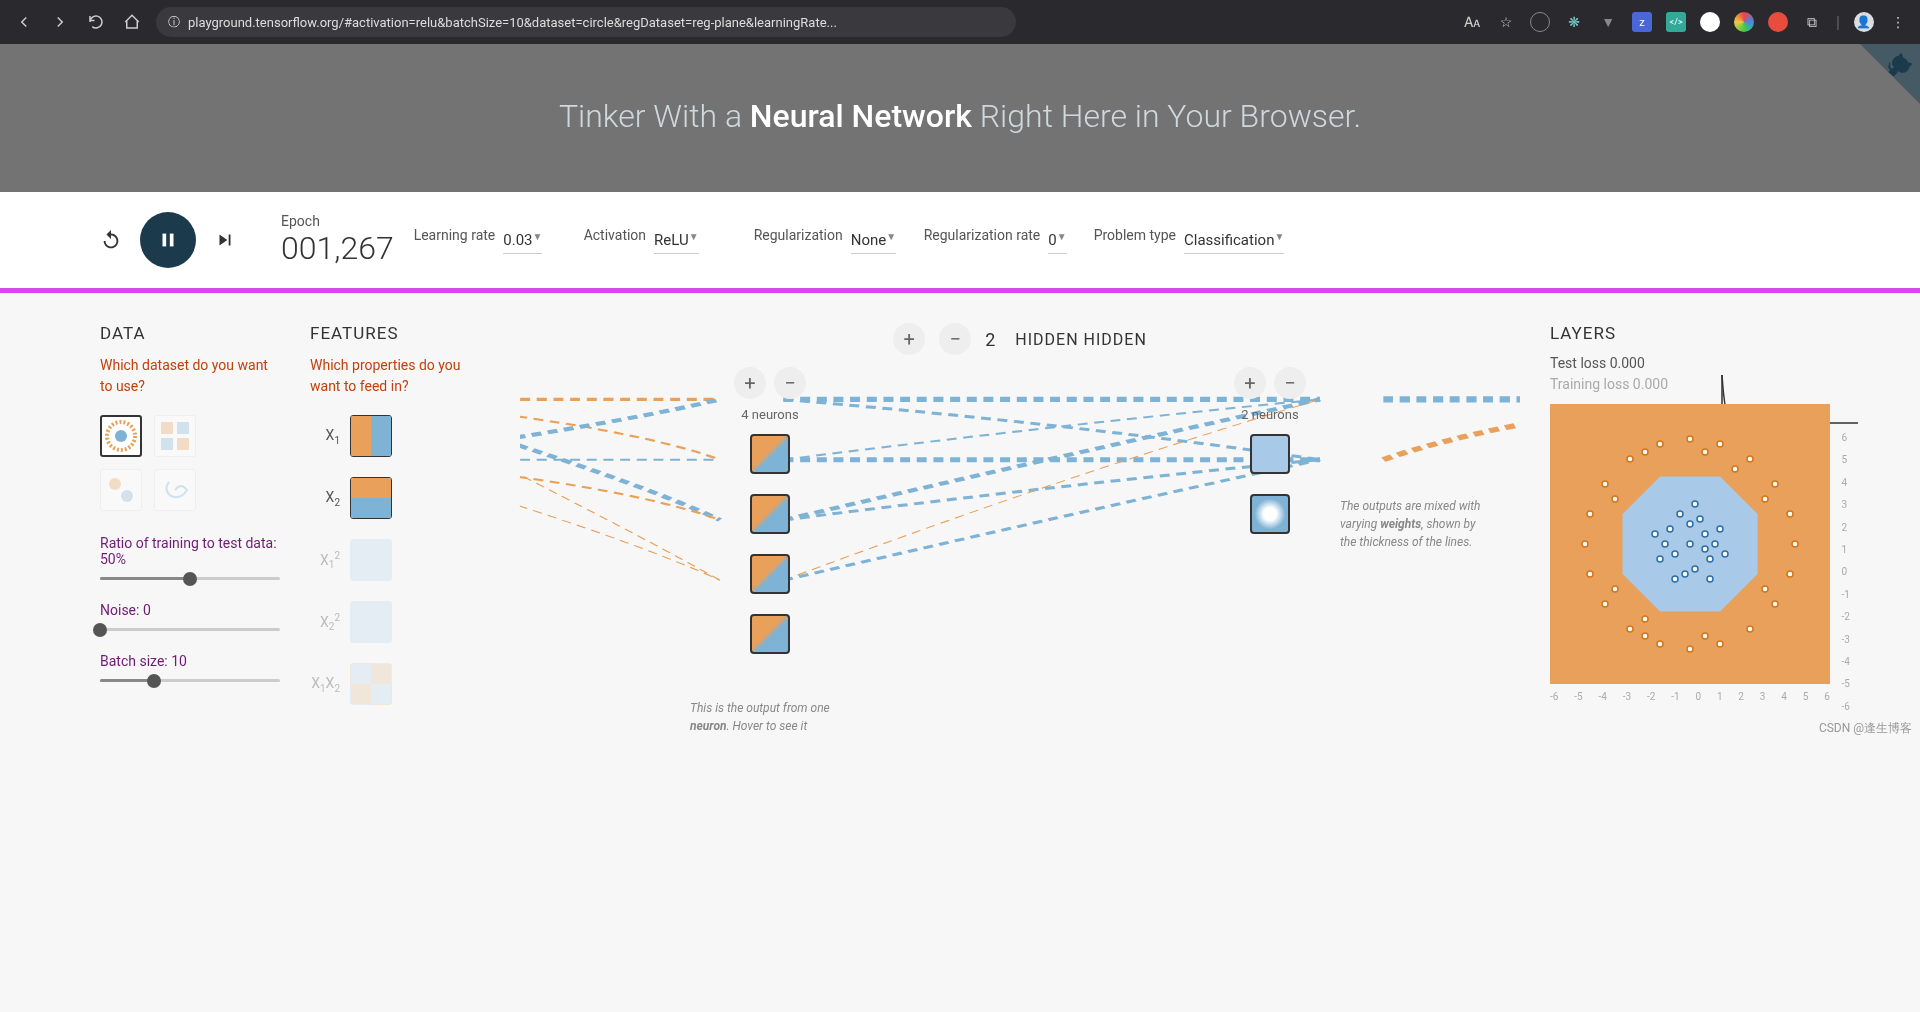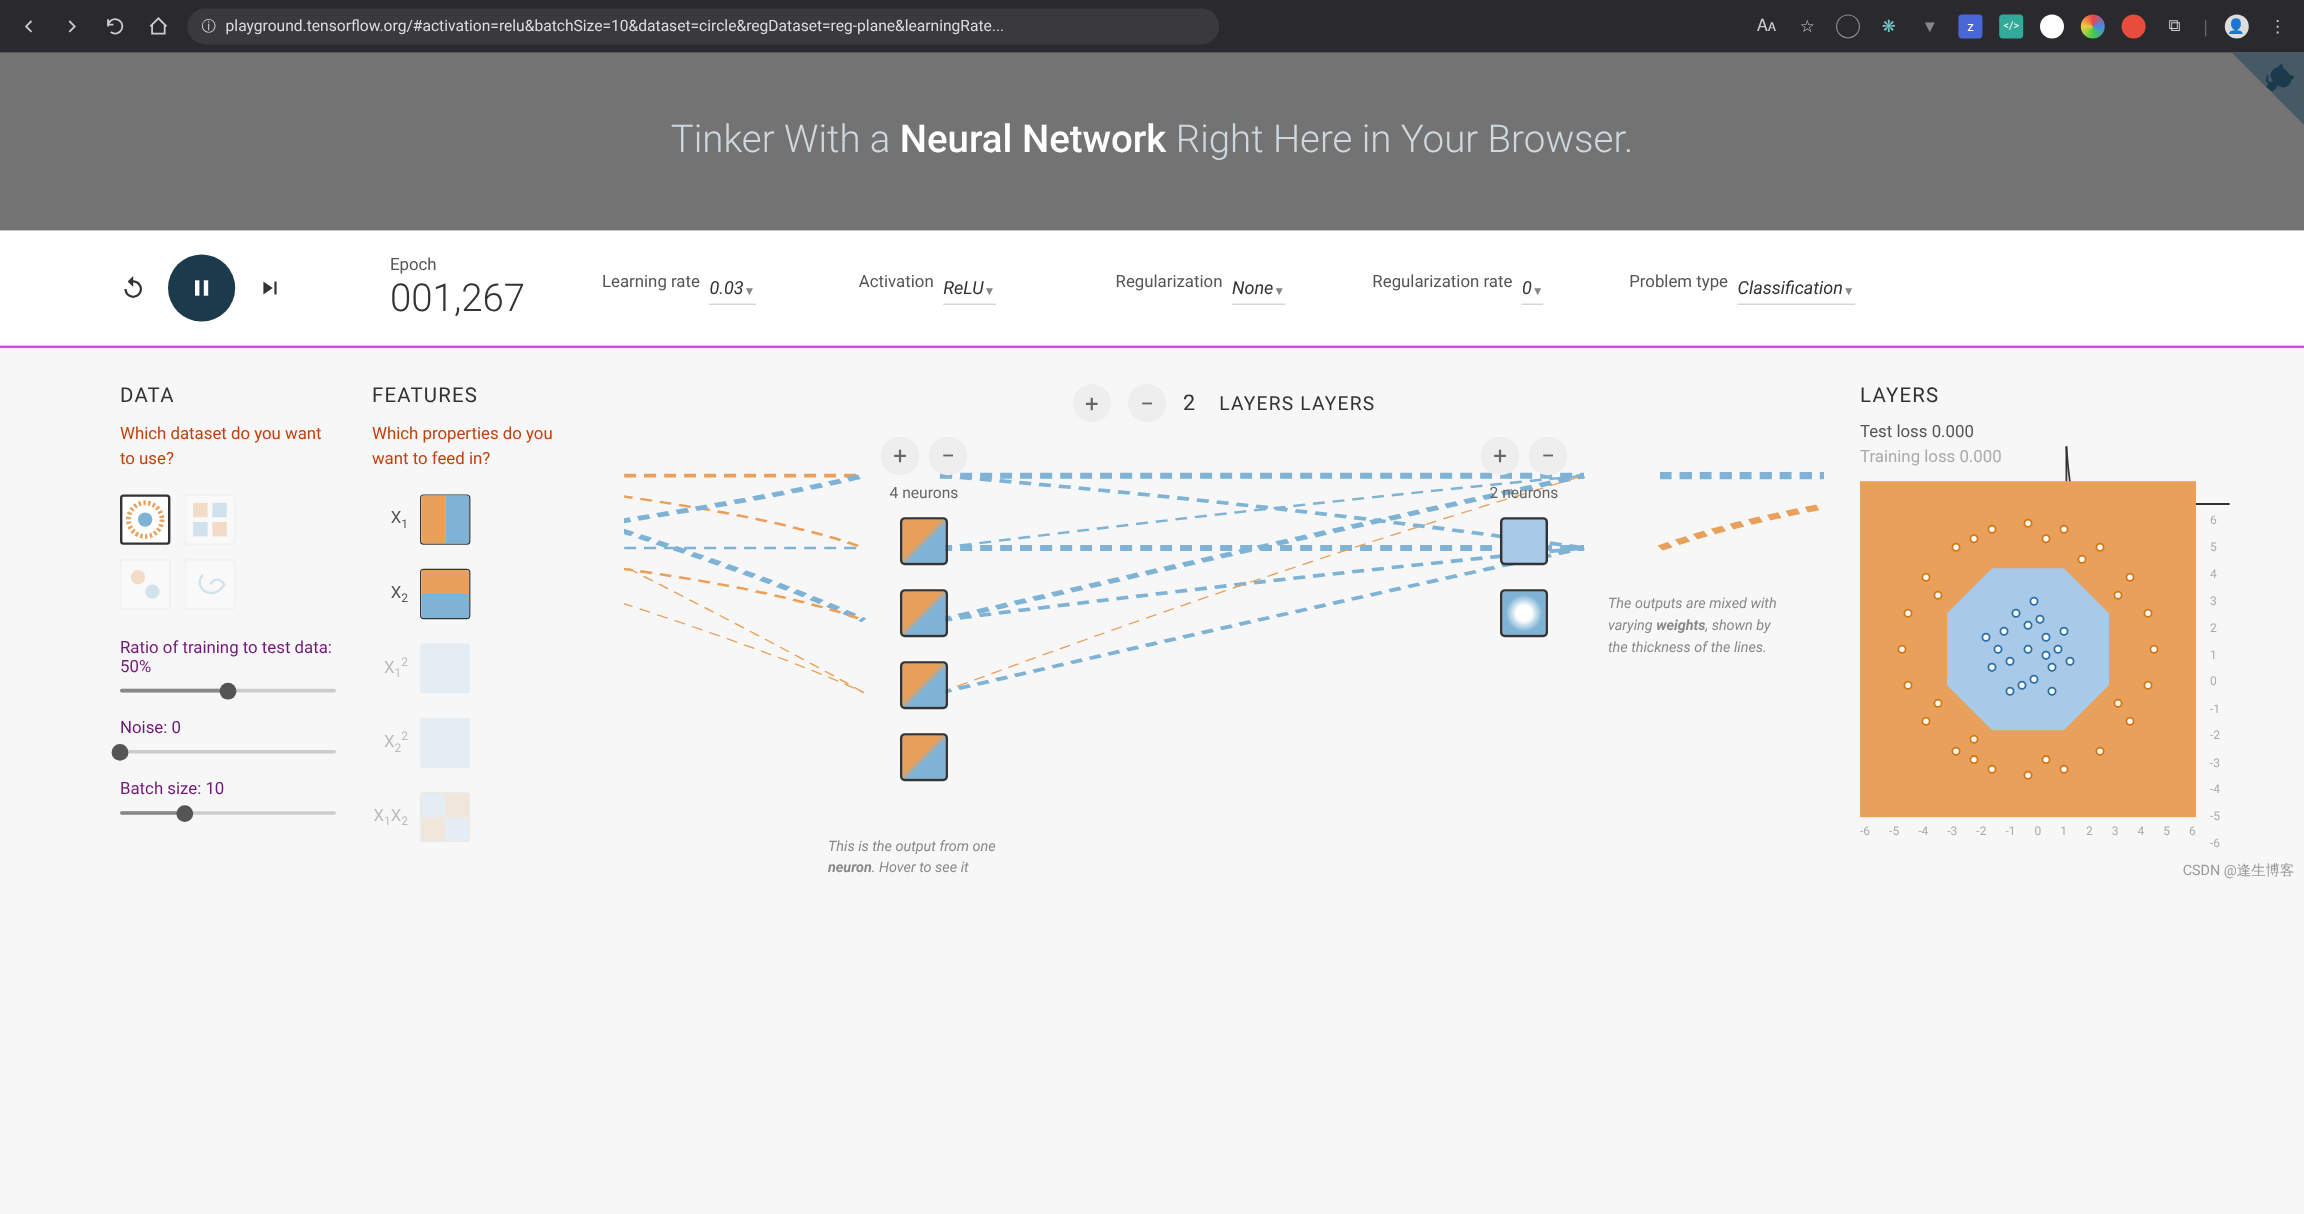--- a/index.html
+++ b/index.html
@@ -14,32 +14,32 @@
 .chrome-icons { display: flex; gap: 14px; align-items: center; margin-left: auto; }
 .chrome-icons .ci { width: 20px; height: 20px; border-radius: 50%; display: flex; align-items: center; justify-content: center; font-size: 14px; }
 
 
 .hero { background: #737373; color: #fff; padding: 48px 20px 52px; position: relative; }
 .hero-title { text-align: center; font-size: 32px; font-weight: 300; line-height: 1.5; color: #cfd8dc; }
 .hero-title b { color: #fff; font-weight: 500; }
 .github-corner { position: absolute; top: 0; right: 0; width: 60px; height: 60px; }
 
 
-.controls-top { background: #fff; padding: 20px 60px 20px 100px; display: flex; align-items: center; gap: 64px; border-bottom: 2px solid #d946ef; }
+.controls-top { background: #fff; padding: 20px 60px 20px 100px; display: flex; align-items: center; gap: 20px; border-bottom: 5px solid #d946ef; }
 .play-group { display: flex; align-items: center; gap: 18px; }
 .play-btn { width: 56px; height: 56px; border-radius: 50%; background: #1b3a4b; display: flex; align-items: center; justify-content: center; cursor: pointer; }
 .play-btn svg { fill: #fff; width: 22px; height: 22px; }
 .ctrl-small { cursor: pointer; display: flex; align-items: center; justify-content: center; }
 .ctrl-small svg { width: 22px; height: 22px; fill: #333; }
 .epoch-group { margin-left: 25px; }
 .epoch-label { font-size: 14px; color: #555; }
 .epoch-value { font-size: 32px; font-weight: 300; color: #333; }
 .select-group { display: flex; flex-direction: row; gap: 8px; min-width: 150px; }
 .select-label { font-size: 14px; color: #555; }
-.select-wrap { display: flex; align-items: flex-end; justify-content: space-between; border-bottom: 1px solid #ccc; padding: 4px 0; cursor: pointer; font-size: 15px; font-style: italic; }
+.select-wrap { display: flex; align-items: flex-start; justify-content: space-between; border-bottom: 1px solid #ccc; padding: 4px 0; cursor: pointer; font-size: 15px; }
 .select-wrap .arrow { color: #888; font-size: 10px; }
 
 
 .main { display: flex; padding: 30px 60px 20px 100px; gap: 30px; position: relative; }
 .section-title { font-size: 17px; font-weight: 400; letter-spacing: 1px; color: #333; margin-bottom: 12px; }
 .section-sub { font-size: 14px; color: #c2410c; line-height: 1.5; margin-bottom: 18px; }
 
 
 .col-data { width: 180px; }
 .dataset-grid { display: grid; grid-template-columns: repeat(2, 42px); gap: 12px; margin-bottom: 24px; }
@@ -291,21 +291,21 @@
         <span class="feature-label inactive">X<sub>1</sub>X<sub>2</sub></span>
         <div class="feature-thumb inactive" style="background:conic-gradient(#e8d0b0 0 25%,#cce0f0 25% 50%,#e8d0b0 50% 75%,#cce0f0 75% 100%)"></div>
       </div>
   </div>
 
   <div class="col-hidden">
     <div class="hidden-header">
       <div class="round-btn">+</div>
       <div class="round-btn">−</div>
       <span class="hidden-count">2</span>
-      <span class="hidden-title">LAYERS LAYERS</span>
+      <span class="hidden-title">HIDDEN HIDDEN</span>
     </div>
     <svg class="connections" viewBox="0 0 600 400" preserveAspectRatio="none">
       <g stroke-dasharray="6 4" fill="none">
         <path d="M-90 76 Q60 76 120 76" stroke="#e8a05a" stroke-width="3"></path>
         <path d="M-90 76 Q60 100 120 136" stroke="#e8a05a" stroke-width="2"></path>
         <path d="M-90 76 Q60 150 120 196" stroke="#7fb3d5" stroke-width="4"></path>
         <path d="M-90 76 Q60 200 120 256" stroke="#e8a05a" stroke-width="1"></path>
         <path d="M-90 136 Q60 100 120 76" stroke="#7fb3d5" stroke-width="4"></path>
         <path d="M-90 136 Q60 136 120 136" stroke="#7fb3d5" stroke-width="2"></path>
         <path d="M-90 136 Q60 160 120 196" stroke="#e8a05a" stroke-width="2"></path>

